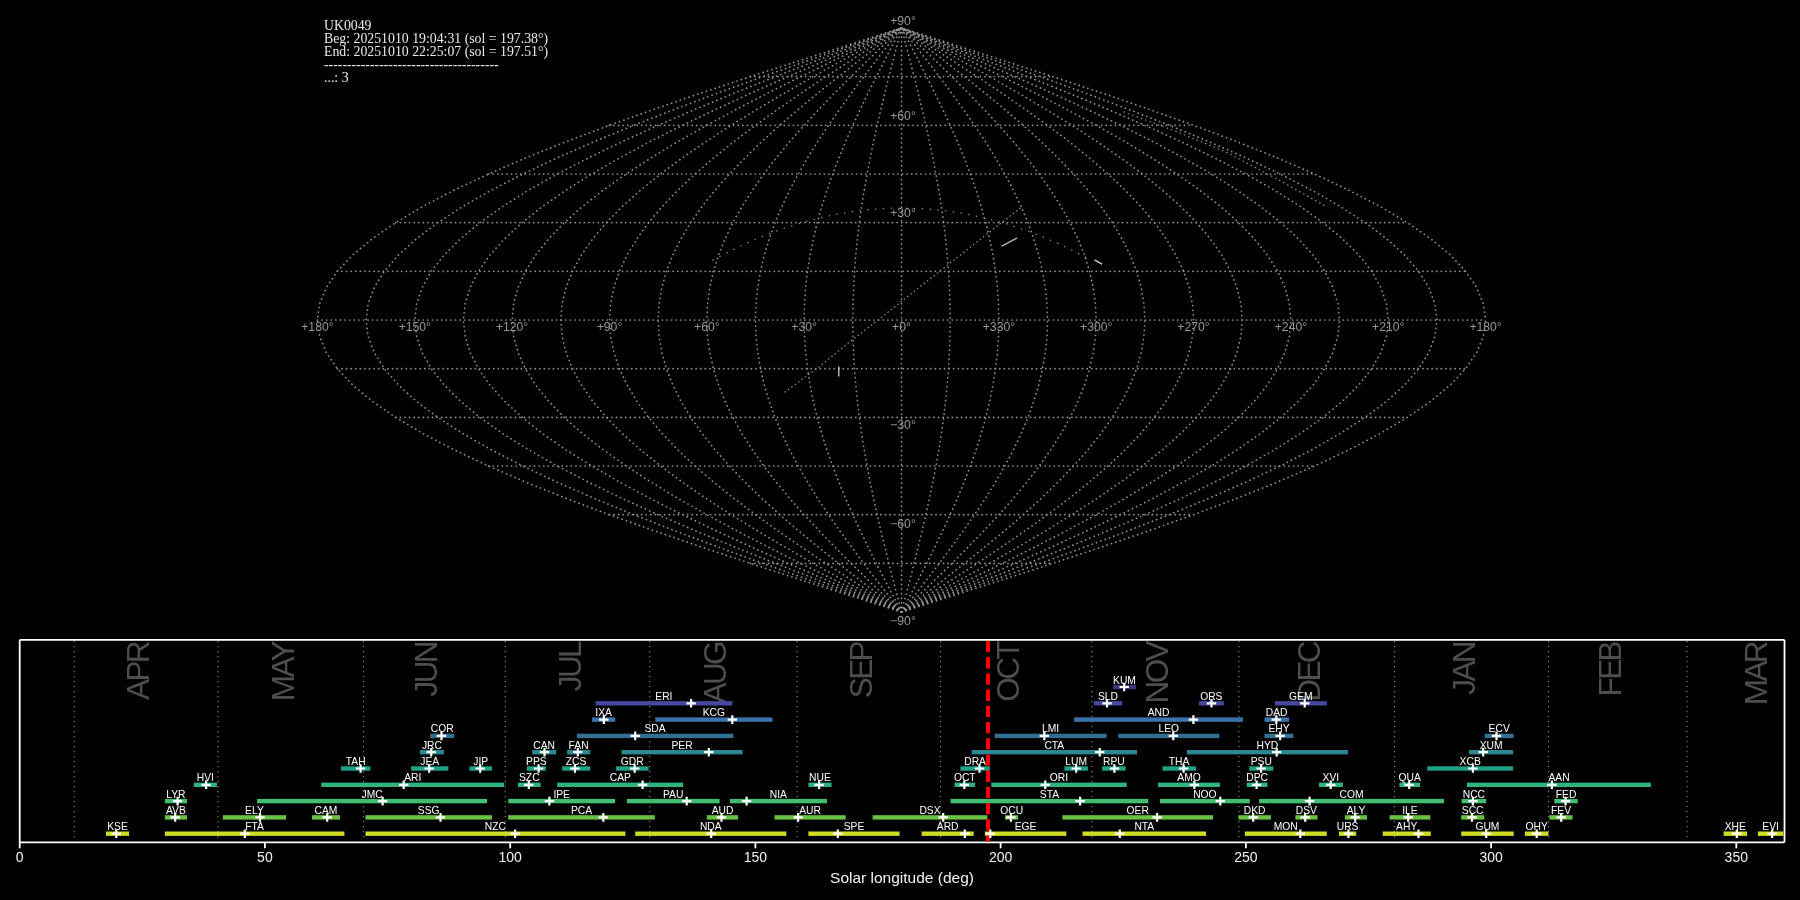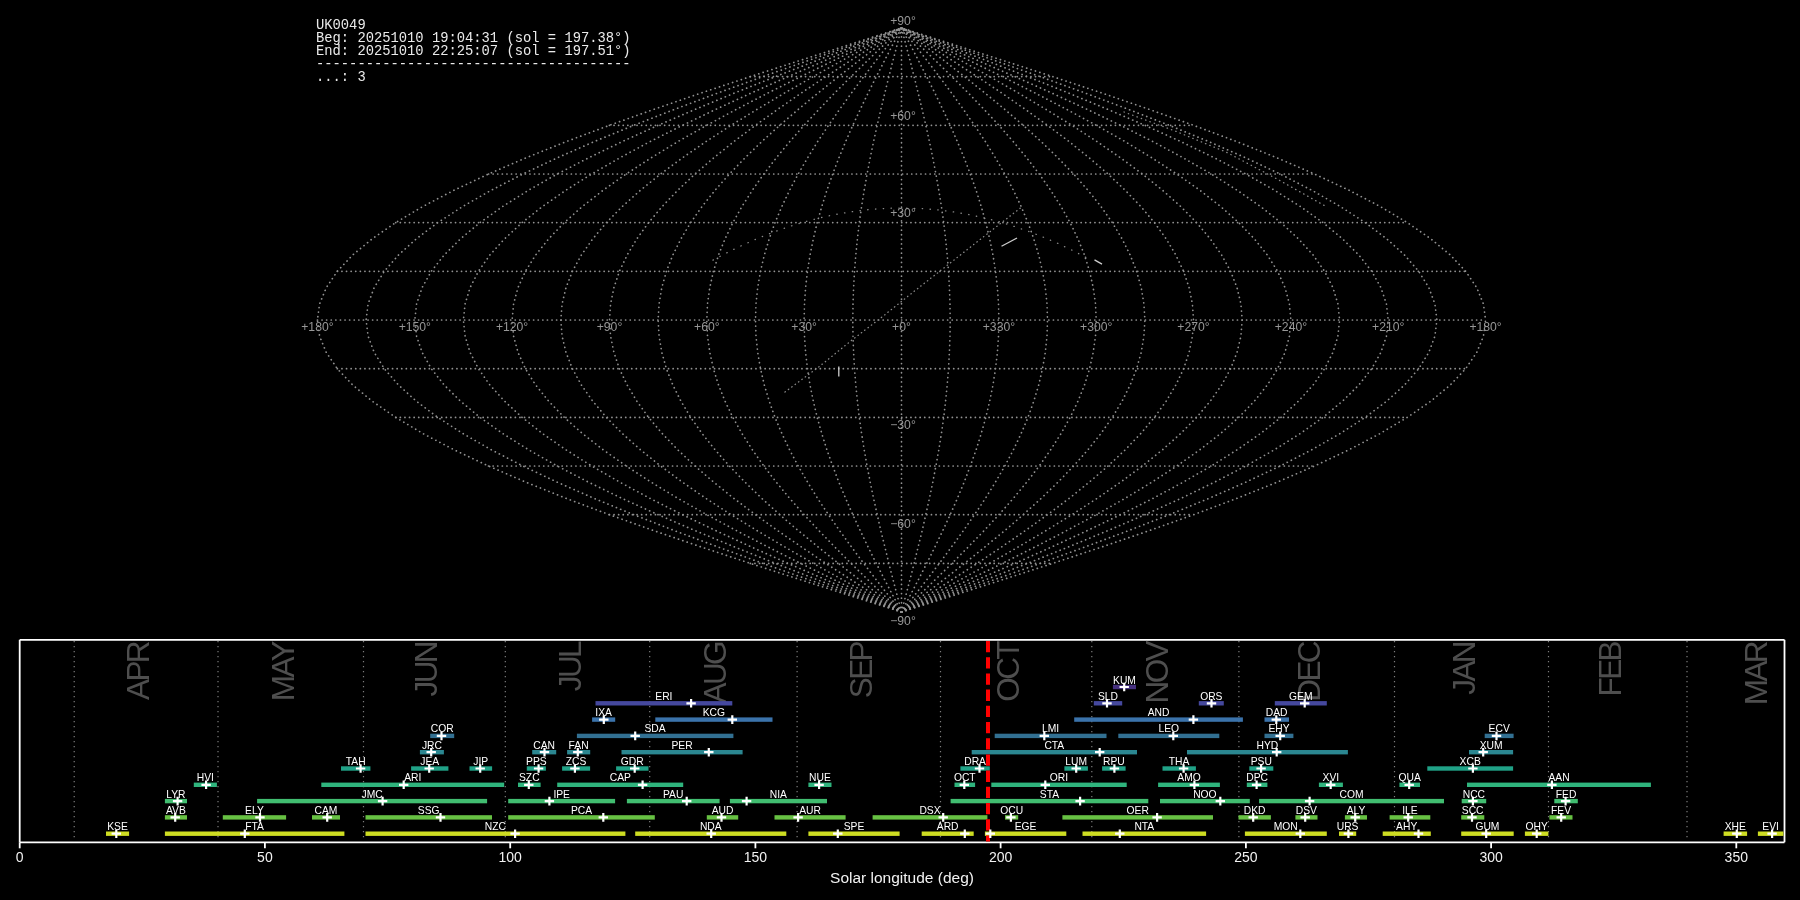--- a/index.html
+++ b/index.html
@@ -1,15 +1,15 @@
 <!DOCTYPE html>
 <html><head><meta charset="utf-8"><style>
 html,body{margin:0;padding:0;background:#000;width:1800px;height:900px;overflow:hidden}
 #page{filter:brightness(1);position:relative;width:1800px;height:900px;background:#000;font-family:"Liberation Sans",sans-serif}
-.mono{position:absolute;-webkit-font-smoothing:antialiased;left:316px;font-family:Liberation Mono, monospace;font-size:13.8px;color:#eaeaea;white-space:pre;line-height:13.1px}
+.mono{position:absolute;-webkit-font-smoothing:antialiased;left:324px;font-family:Liberation Serif, serif;font-size:13.8px;color:#eaeaea;white-space:pre;line-height:13.1px}
 </style></head><body>
 <div id="page">
 <svg width="1800" height="900" style="position:absolute;left:0;top:0;-webkit-font-smoothing:antialiased;filter:brightness(1)">
 <g stroke="#929292" fill="none" stroke-width="1.7" stroke-linecap="round" stroke-dasharray="0.1 4.5">
         <path d="M901.5 612.0 L850.6 595.8 L800.1 579.6 L750.3 563.4 L701.7 547.1 L654.6 530.9 L609.4 514.7 L566.5 498.5 L526.0 482.2 L488.5 466.0 L454.1 449.8 L423.0 433.6 L395.7 417.4 L372.1 401.1 L352.6 384.9 L337.3 368.7 L326.3 352.4 L319.6 336.2 L317.4 320.0 L319.6 303.8 L326.3 287.6 L337.3 271.3 L352.6 255.1 L372.1 238.9 L395.7 222.6 L423.0 206.4 L454.1 190.2 L488.5 174.0 L526.0 157.8 L566.5 141.5 L609.4 125.3 L654.6 109.1 L701.7 92.8 L750.3 76.6 L800.1 60.4 L850.6 44.2 L901.5 27.9"></path>
         <path d="M901.5 612.0 L854.8 595.8 L808.5 579.6 L762.9 563.4 L718.4 547.1 L675.2 530.9 L633.8 514.7 L594.4 498.5 L557.3 482.2 L522.9 466.0 L491.3 449.8 L462.9 433.6 L437.8 417.4 L416.2 401.1 L398.4 384.9 L384.3 368.7 L374.2 352.4 L368.1 336.2 L366.1 320.0 L368.1 303.8 L374.2 287.6 L384.3 271.3 L398.4 255.1 L416.2 238.9 L437.8 222.6 L462.9 206.4 L491.3 190.2 L522.9 174.0 L557.3 157.8 L594.4 141.5 L633.8 125.3 L675.2 109.1 L718.4 92.8 L762.9 76.6 L808.5 60.4 L854.8 44.2 L901.5 27.9"></path>
         <path d="M901.5 612.0 L859.1 595.8 L817.0 579.6 L775.5 563.4 L735.0 547.1 L695.8 530.9 L658.1 514.7 L622.3 498.5 L588.6 482.2 L557.3 466.0 L528.6 449.8 L502.8 433.6 L480.0 417.4 L460.4 401.1 L444.1 384.9 L431.3 368.7 L422.1 352.4 L416.6 336.2 L414.8 320.0 L416.6 303.8 L422.1 287.6 L431.3 271.3 L444.1 255.1 L460.4 238.9 L480.0 222.6 L502.8 206.4 L528.6 190.2 L557.3 174.0 L588.6 157.8 L622.3 141.5 L658.1 125.3 L695.8 109.1 L735.0 92.8 L775.5 76.6 L817.0 60.4 L859.1 44.2 L901.5 27.9"></path>
         <path d="M901.5 612.0 L863.3 595.8 L825.4 579.6 L788.1 563.4 L751.7 547.1 L716.4 530.9 L682.5 514.7 L650.2 498.5 L619.9 482.2 L591.7 466.0 L565.9 449.8 L542.6 433.6 L522.1 417.4 L504.5 401.1 L489.8 384.9 L478.4 368.7 L470.1 352.4 L465.1 336.2 L463.4 320.0 L465.1 303.8 L470.1 287.6 L478.4 271.3 L489.8 255.1 L504.5 238.9 L522.1 222.6 L542.6 206.4 L565.9 190.2 L591.7 174.0 L619.9 157.8 L650.2 141.5 L682.5 125.3 L716.4 109.1 L751.7 92.8 L788.1 76.6 L825.4 60.4 L863.3 44.2 L901.5 27.9"></path>
         <path d="M901.5 612.0 L867.6 595.8 L833.9 579.6 L800.7 563.4 L768.3 547.1 L736.9 530.9 L706.8 514.7 L678.1 498.5 L651.2 482.2 L626.2 466.0 L603.2 449.8 L582.5 433.6 L564.3 417.4 L548.6 401.1 L535.6 384.9 L525.4 368.7 L518.0 352.4 L513.6 336.2 L512.1 320.0 L513.6 303.8 L518.0 287.6 L525.4 271.3 L535.6 255.1 L548.6 238.9 L564.3 222.6 L582.5 206.4 L603.2 190.2 L626.2 174.0 L651.2 157.8 L678.1 141.5 L706.8 125.3 L736.9 109.1 L768.3 92.8 L800.7 76.6 L833.9 60.4 L867.6 44.2 L901.5 27.9"></path>
         <path d="M901.5 612.0 L871.8 595.8 L842.3 579.6 L813.3 563.4 L785.0 547.1 L757.5 530.9 L731.1 514.7 L706.1 498.5 L682.5 482.2 L660.6 466.0 L640.5 449.8 L622.4 433.6 L606.4 417.4 L592.7 401.1 L581.3 384.9 L572.4 368.7 L566.0 352.4 L562.1 336.2 L560.8 320.0 L562.1 303.8 L566.0 287.6 L572.4 271.3 L581.3 255.1 L592.7 238.9 L606.4 222.6 L622.4 206.4 L640.5 190.2 L660.6 174.0 L682.5 157.8 L706.1 141.5 L731.1 125.3 L757.5 109.1 L785.0 92.8 L813.3 76.6 L842.3 60.4 L871.8 44.2 L901.5 27.9"></path>

